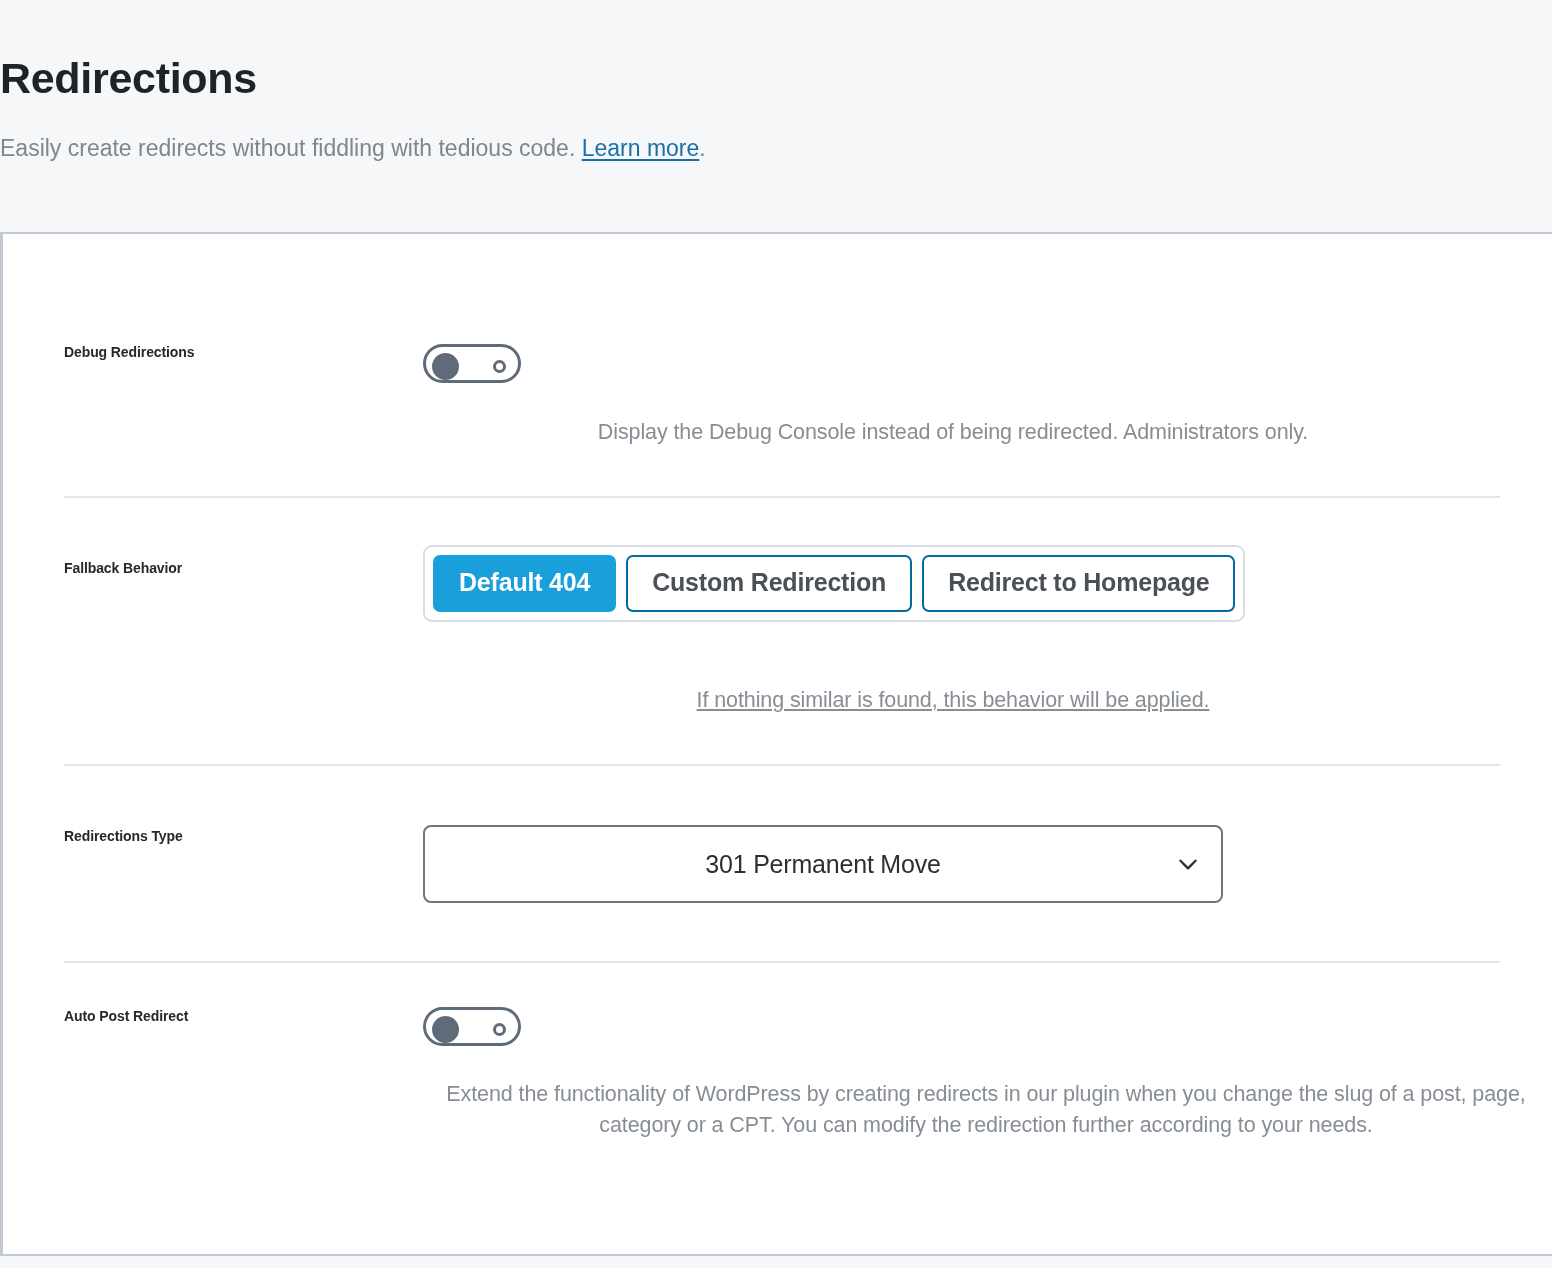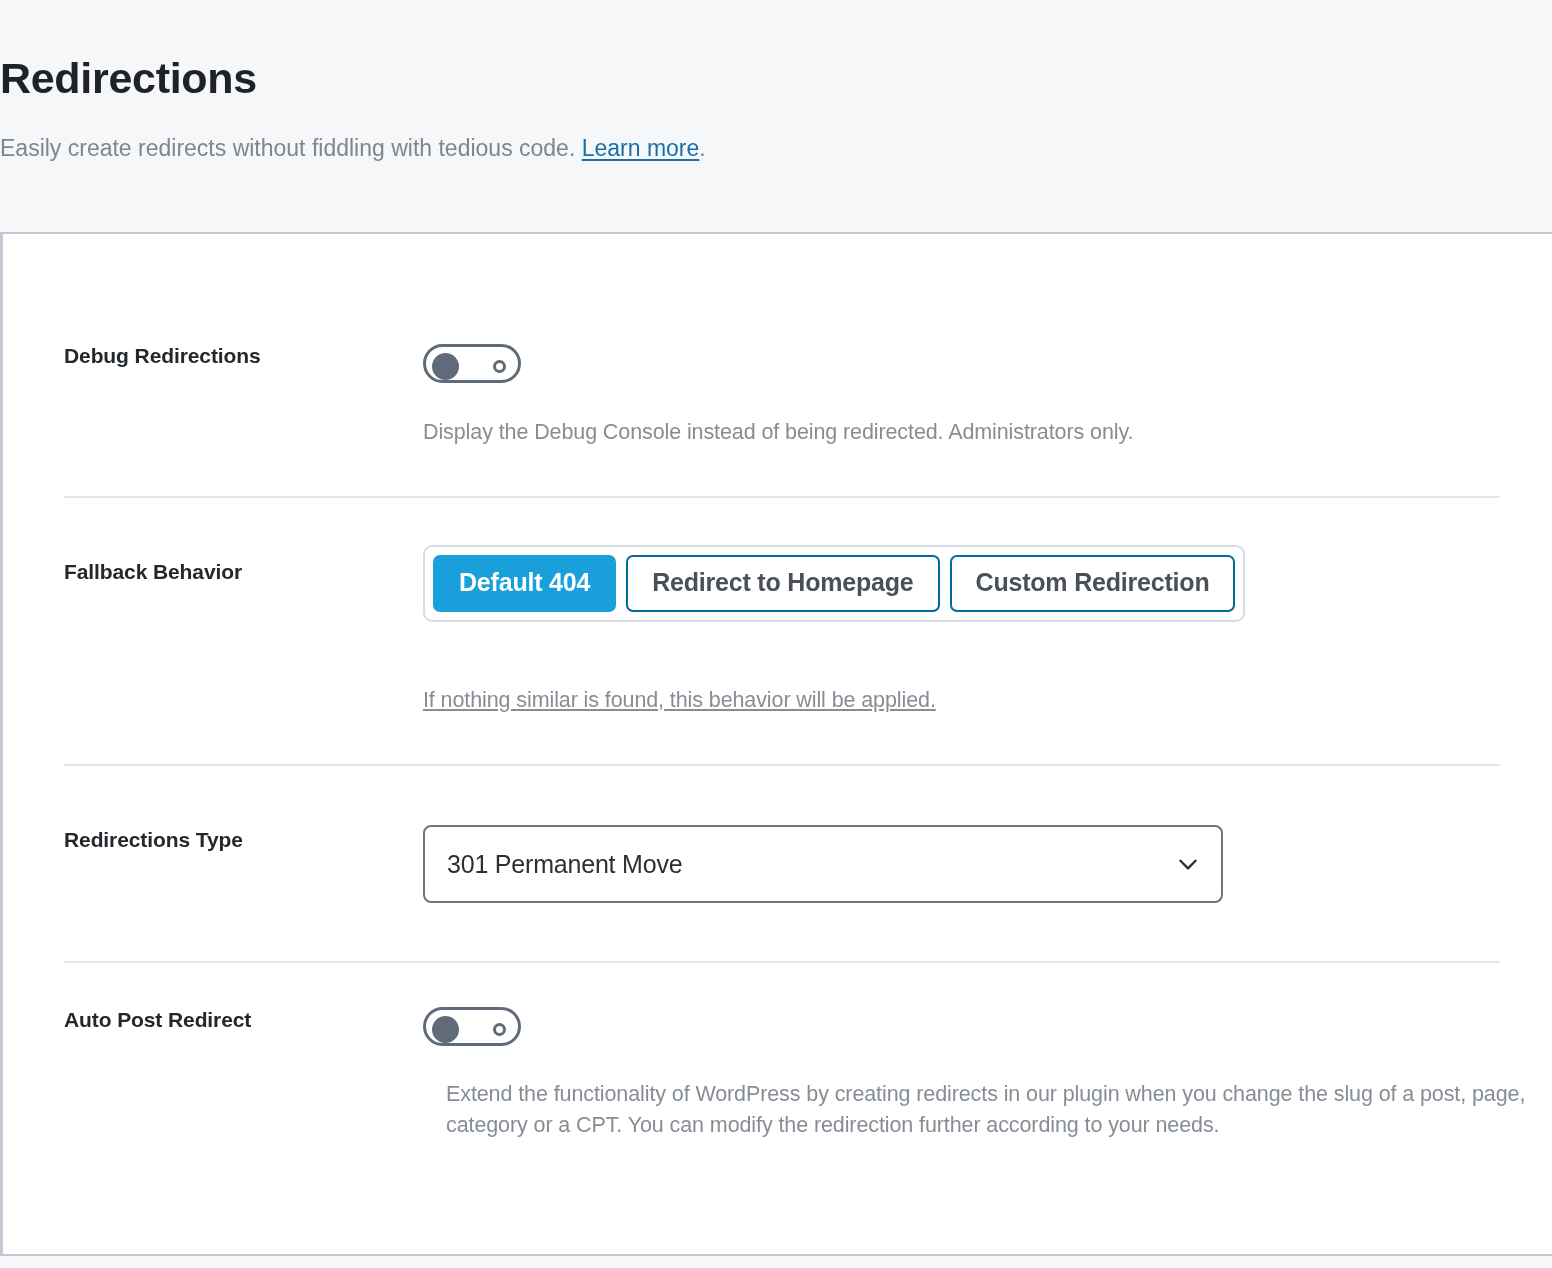--- a/index.html
+++ b/index.html
@@ -40,29 +40,29 @@
     background: #ffffff;
     border-left: 3px solid #c3c9d2;
     border-bottom: 2px solid #c3c9d2;
   }
   .panel-inner { position: relative; width: 100%; height: 100%; }
 
   
   .row { position: absolute; left: 0; width: 1549px; }
   .row-label {
     position: absolute; left: 61px; top: 0;
-    font-size: 21px; font-weight: bold; color: #23282d;
+    font-size: 14px; font-weight: bold; color: #23282d;
     letter-spacing: -0.1px;
     white-space: nowrap;
   }
   .row-control { position: absolute; left: 420px; top: 0; }
   .help {
     position: absolute; left: 420px;
     font-size: 21.5px; color: #868d95; font-weight: 400;
-    line-height: 1.45; letter-spacing: -0.1px;
+    line-height: 1.45; letter-spacing: -0.1px; text-align: center;
   }
   .divider {
     position: absolute; left: 61px; width: 1436px; height: 2px;
     background: #e3e5e8;
   }
 
   
   .toggle {
     position: relative; width: 98px; height: 39px;
     border: 3px solid #5f6b78; border-radius: 22px;
@@ -110,20 +110,21 @@
   .select-wrap {
     position: relative; width: 800px; height: 78px;
   }
   .select-box {
     width: 800px; height: 78px;
     border: 2px solid #6f757c; border-radius: 8px;
     background: #ffffff;
     display: flex; align-items: center;
     padding: 0 22px;
     cursor: pointer;
+    justify-content: center;
   }
   .select-value {
     font-size: 25px; color: #2b3036; font-weight: 400; letter-spacing: -0.2px;
   }
   .select-chevron {
     position: absolute; right: 22px; top: 50%;
     transform: translateY(-50%);
     width: 26px; height: 26px;
     pointer-events: none;
   }
@@ -153,22 +154,22 @@
         <div class="help" style="top:183px; width:1060px;">Display the Debug Console instead of being redirected. Administrators only.</div>
       </div>
 
       <div class="divider" style="top:262px;"></div>
 
       <div class="row" style="top:0;">
         <div class="row-label" style="top:326px;">Fallback Behavior</div>
         <div class="row-control" style="top:311px;">
           <div class="btn-group">
             <button class="seg-btn active" style="background:#19a0db;">Default 404</button>
+            <button class="seg-btn">Custom Redirection</button>
             <button class="seg-btn">Redirect to Homepage</button>
-            <button class="seg-btn">Custom Redirection</button>
           </div>
         </div>
         <div class="help" style="top:451px; width:1060px;text-decoration:underline;">If nothing similar is found, this behavior will be applied.</div>
       </div>
 
       <div class="divider" style="top:530px;"></div>
 
       <div class="row" style="top:0;">
         <div class="row-label" style="top:594px;">Redirections Type</div>
         <div class="row-control" style="top:591px;">

